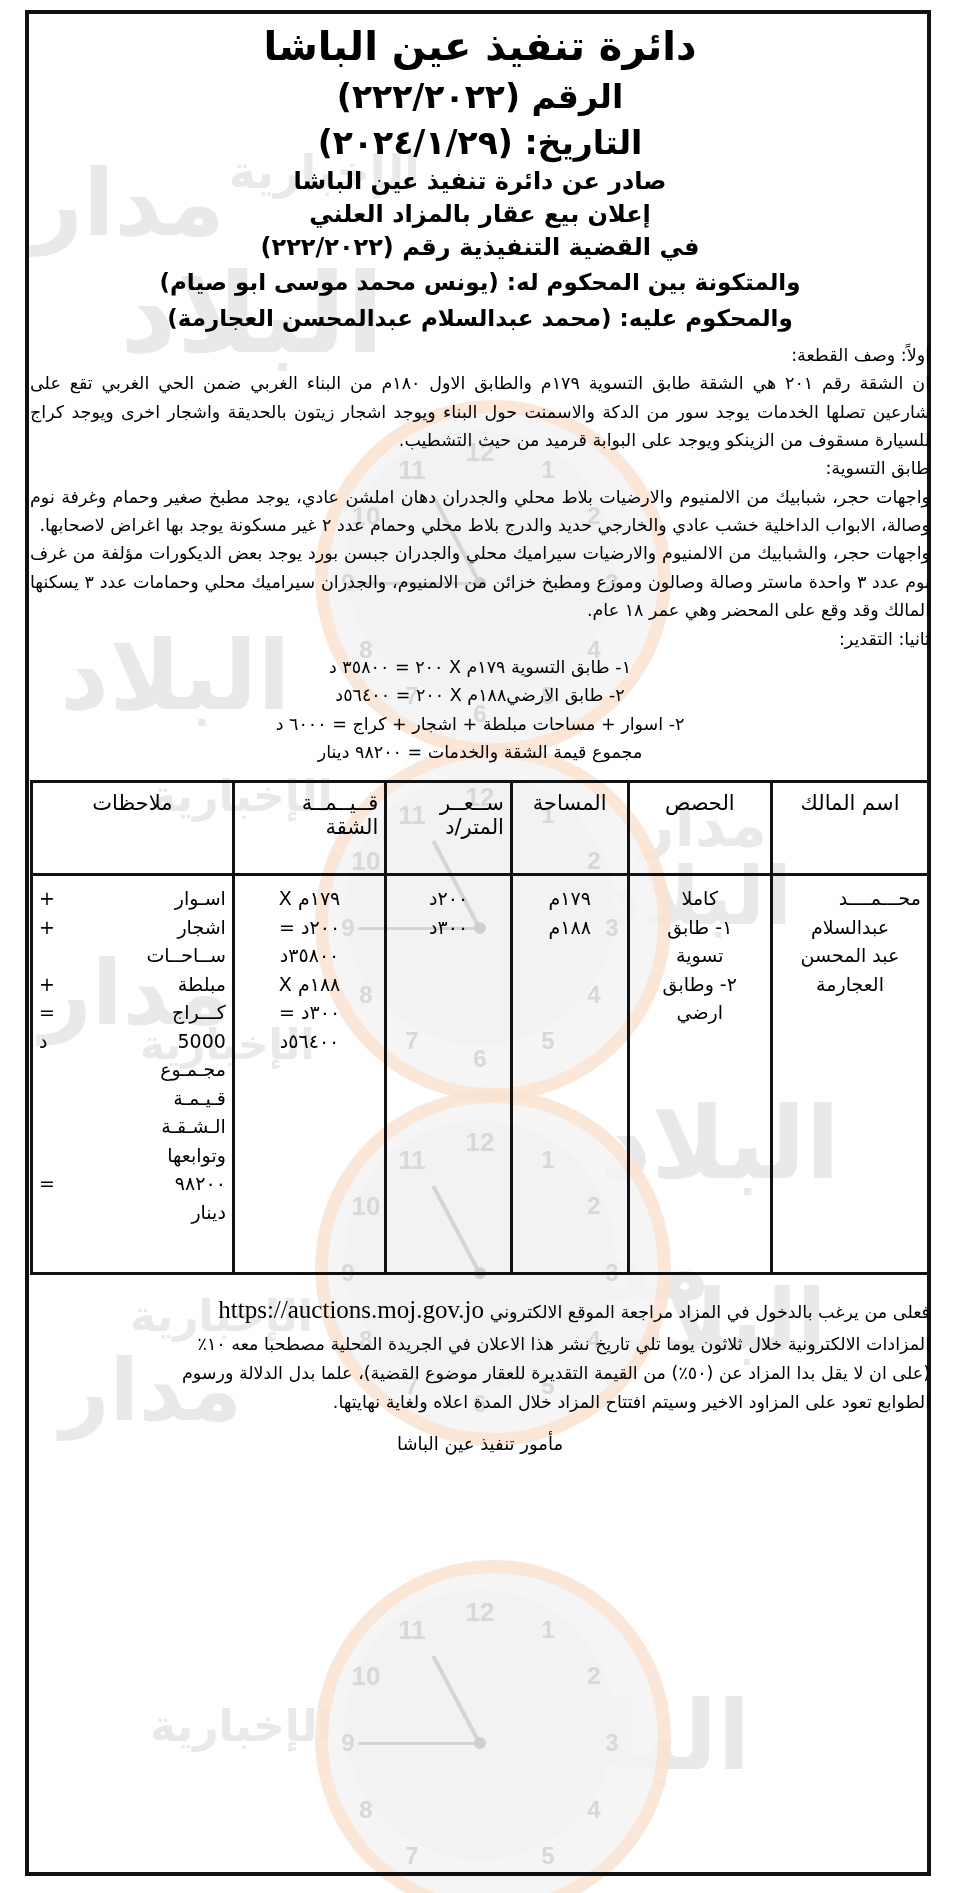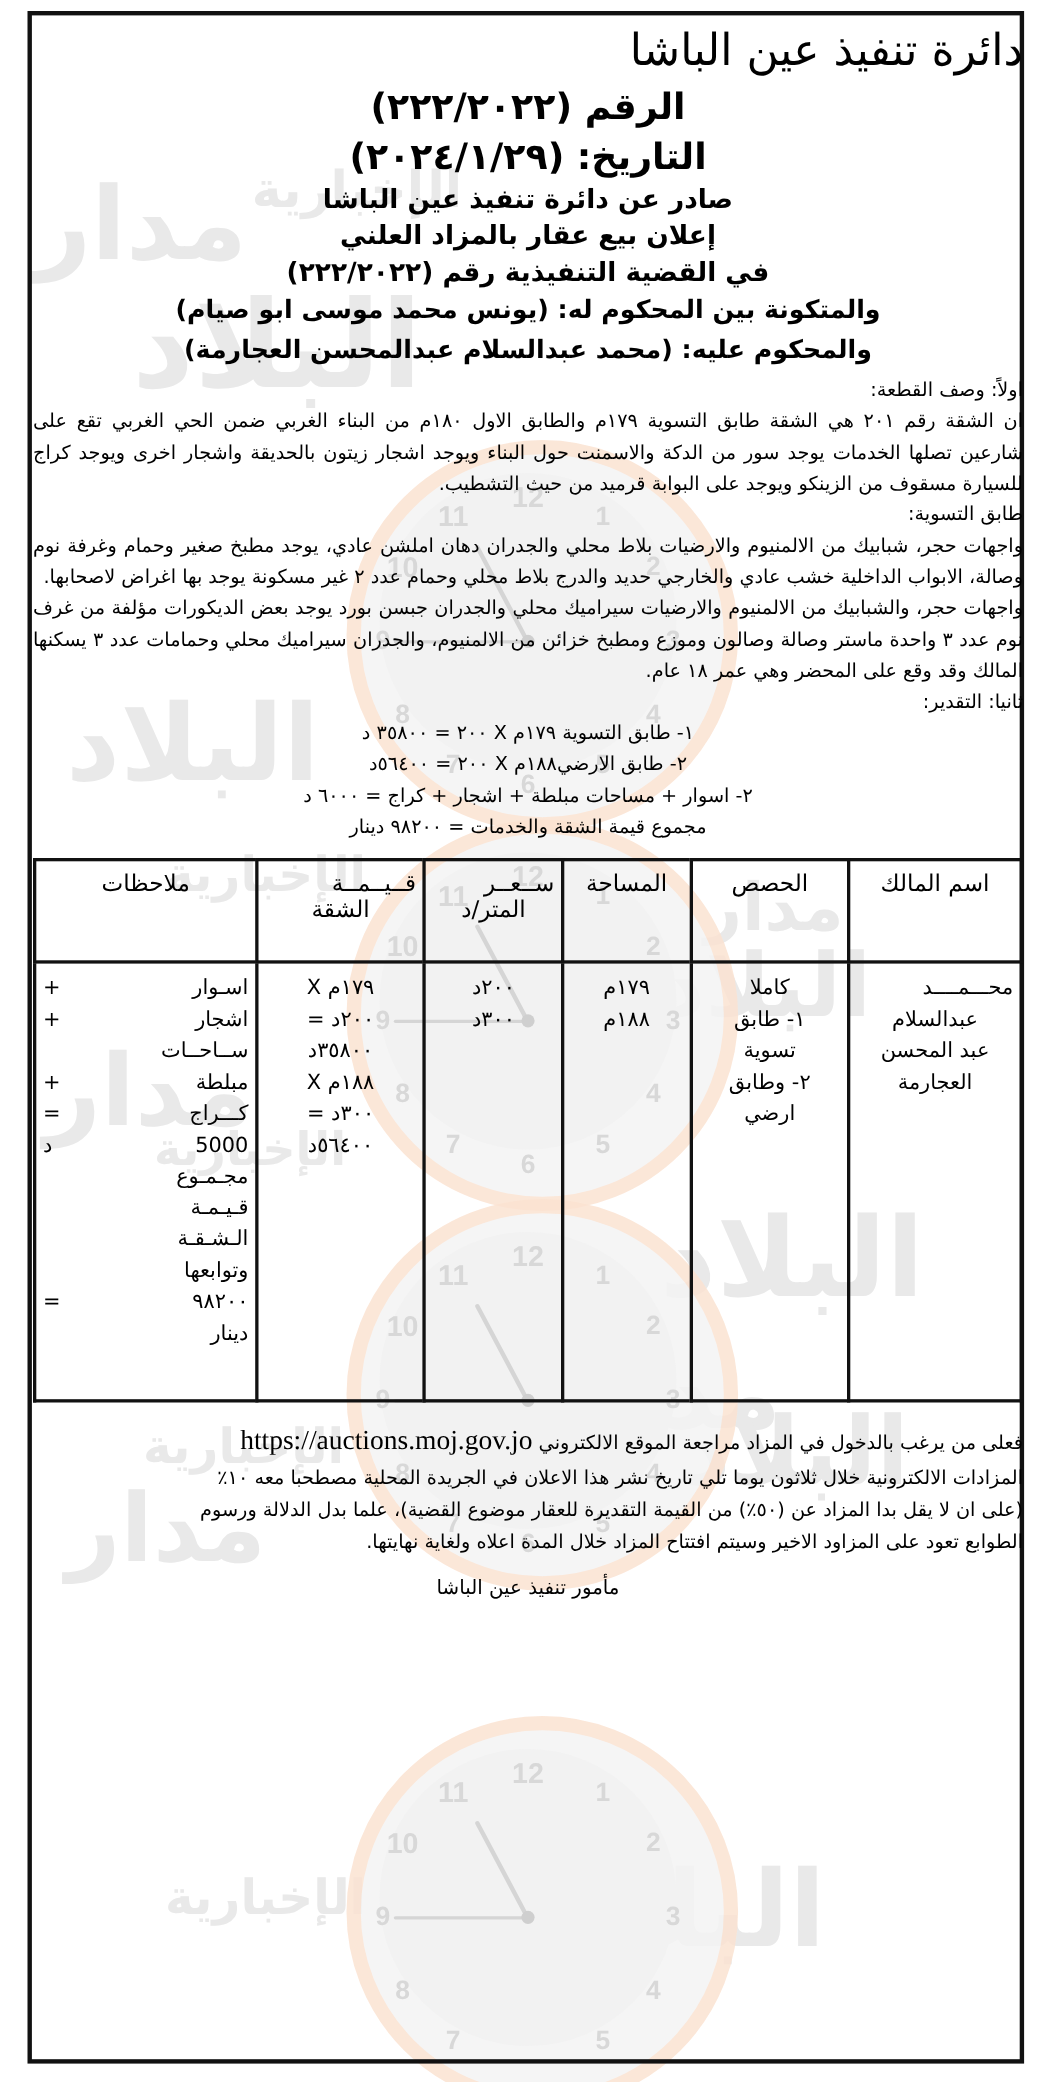--- a/index.html
+++ b/index.html
@@ -79,23 +79,23 @@
   .content {
     position: relative;
     z-index: 3;
     padding: 10px 30px 0 30px;
     box-sizing: border-box;
     width: 960px;
   }
 
   
   .doc-title {
-    text-align: right;
+    text-align: center;
     font-size: 40px;
-    font-weight: normal;
+    font-weight: bold;
     color: #000;
     margin: 12px 0 4px 0;
     line-height: 1.2;
     font-family: "DejaVu Sans", sans-serif;
   }
   .header-line {
     text-align: center;
     font-size: 33px;
     font-weight: bold;
     line-height: 1.38;
@@ -155,21 +155,21 @@
     font-family: "DejaVu Sans", sans-serif;
   }
   table.main-table th {
     font-size: 21px;
     font-weight: normal;
     height: 74px;
     text-align: center;
   }
   table.main-table th .hdr-two {
     display: block;
-    text-align: center;
+    text-align: right;
   }
   table.main-table th .hdr-stretch {
     display: block;
     text-align: justify;
     text-align-last: justify;
   }
   table.main-table td {
     font-size: 19px;
     line-height: 1.5;
     height: 380px;

